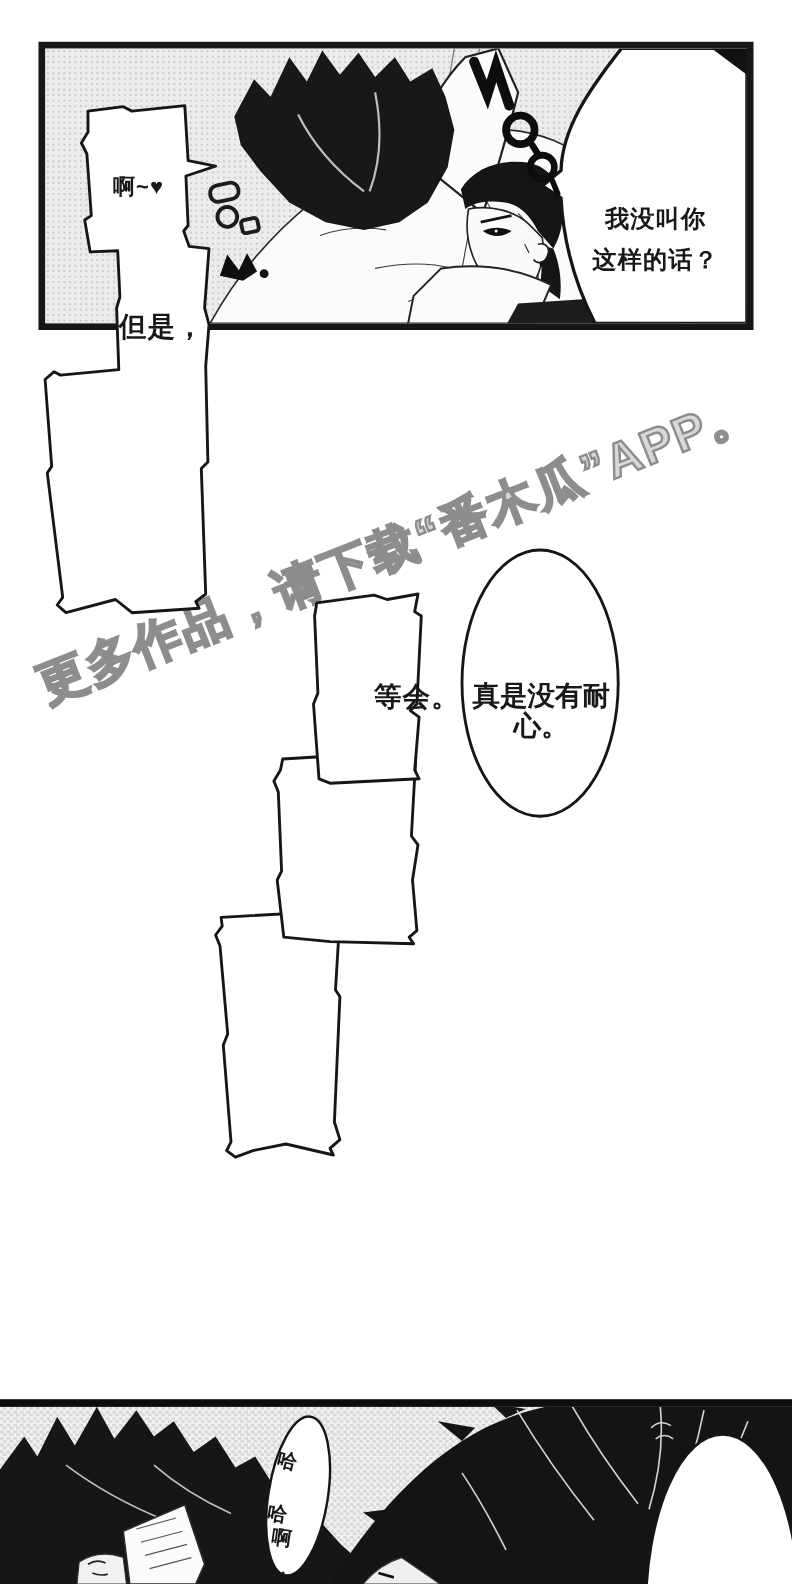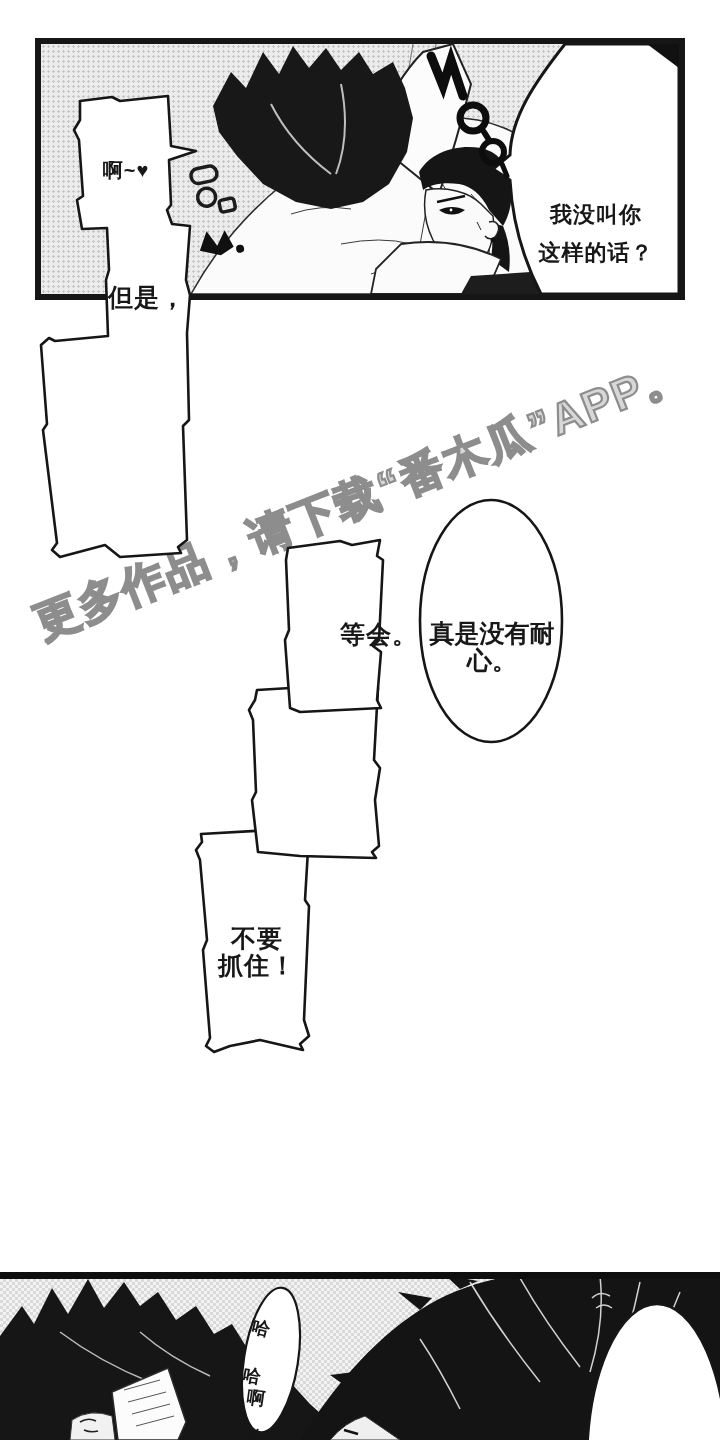--- a/index.html
+++ b/index.html
@@ -18,21 +18,21 @@
   
   .watermark{position:absolute;left:26px;top:598px;z-index:2;width:800px;
     font-size:44px;font-weight:700;letter-spacing:2px;white-space:nowrap;
     color:#d8d8d8;-webkit-text-stroke:2.2px #8d8d8d;
     transform:rotate(-21.5deg);transform-origin:0 0;}
   
   .bubbles{position:absolute;left:0;top:0;z-index:3;pointer-events:none;}
   
   .t{position:absolute;color:#181818;font-weight:700;text-align:center;
      z-index:4;line-height:27px;font-size:25px;letter-spacing:1px;}
-  .t.in-panel{z-index:2;margin-top:16px;}
+  .t.in-panel{z-index:2;}
   .ha{position:absolute;color:#181818;font-weight:700;font-size:18px;z-index:2;}
 </style>
 </head>
 <body>
 
 <div class="page">
 
   <div class="panel-top">
     <svg width="638" height="250" viewBox="0 0 638 250">
 
@@ -134,24 +134,20 @@
                L108,336 L106,280 L109,270 L107,228 L82,229 L77,200 L83,196 L79,140 L74,130 L80,120 Z"></path>
 
       <ellipse cx="491" cy="621" rx="71" ry="121"></ellipse>
     </g>
   </svg>
 
   <div class="t" style="left:80px;top:157px;width:92px;font-size:20px;">啊~♥</div>
   <div class="t" style="left:104px;top:284px;width:86px;">但是，</div>
   <div class="t" style="left:288px;top:621px;width:94px;margin-left:44px;">等会。</div>
   <div class="t" style="left:420px;top:620px;width:144px;letter-spacing:0;font-family:Liberation Serif, serif;">真是没有耐心。</div>
-  <div class="t" style="left:205px;top:925px;width:104px;">
-    <span>不要</span><br>
-    <span>抓住！</span>
-  </div>
 
   <div class="panel-bottom">
     <svg width="720" height="161" viewBox="0 0 720 161">
 
       <path d="M0,57 L22,27 L34,45 L52,9 L68,35 L88,0 L104,29 L124,3 L140,27 L158,13 L176,41 L196,27
                L214,55 L232,45 L252,77 L268,73 L290,103 L310,125 L330,143 L345,161 L0,161 Z" fill="#161616"></path>
       <g stroke="#dcdcdc" stroke-width="1.5" fill="none" opacity="0.85">
         <path d="M60,53 q40,30 90,50"></path>
           <path d="M140,53 q30,26 70,44"></path>
       </g>

